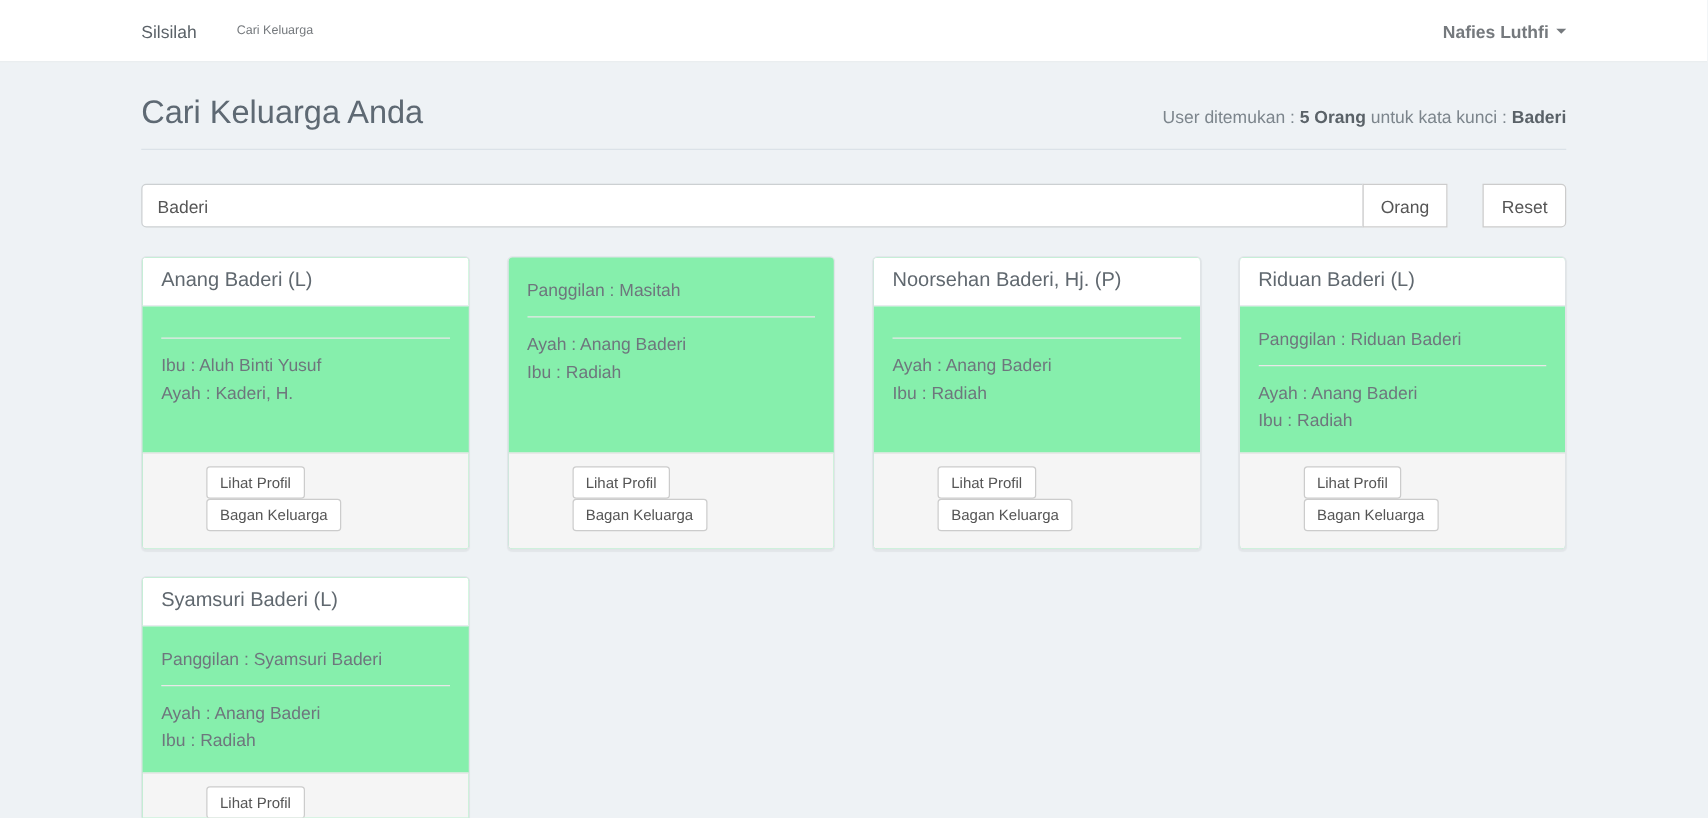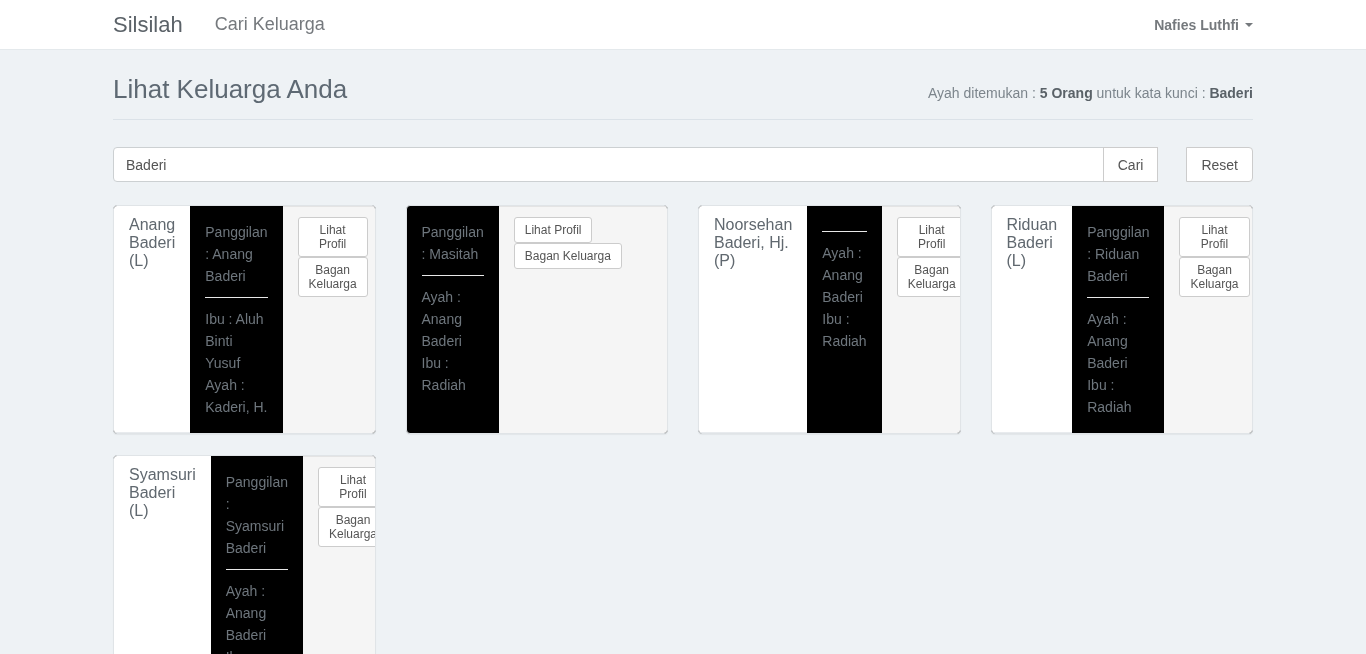--- a/index.html
+++ b/index.html
@@ -21,28 +21,28 @@
     width: 1170px;
     margin: 0 auto;
     padding: 0 15px;
   }
   .navbar .container {
     display: flex;
     align-items: center;
     height: 100%;
   }
   .brand {
-    font-size: 22px;
+    font-size: 14px;
     color: #5b6268;
     text-decoration: none;
     margin-right: 32px;
     cursor: pointer;
   }
   .nav-link {
-    font-size: 18px;
+    font-size: 10px;
     color: #75797d;
     text-decoration: none;
     cursor: pointer;
   }
   .nav-right {
     margin-left: auto;
     display: flex;
     align-items: center;
     color: #75797d;
     cursor: pointer;
@@ -113,26 +113,26 @@
 
   
   .cards-grid {
     display: grid;
     grid-template-columns: repeat(4, 1fr);
     column-gap: 30px;
     row-gap: 21px;
     padding-bottom: 40px;
   }
   .panel {
-    background: #000000;
+    background: #86efac;
     border: 1px solid #e0e4e7;
     border-radius: 4px;
     box-shadow: 0 1px 1px rgba(0,0,0,0.05);
     display: flex;
-    flex-direction: row;
+    flex-direction: column;
     overflow: hidden;
   }
   .panel-heading {
     padding: 10px 15px;
     font-size: 16px;
     color: #60686f;
     background: #fff;
     border-bottom: 1px solid #e8ebee;
   }
   .panel-body {
@@ -150,56 +150,56 @@
   .panel-footer {
     padding: 10px 15px 14px 15px;
     background: #f5f5f5;
     border-top: 1px solid #e4e4e4;
   }
   .card-btn {
     font-size: 12px;
     padding: 5px 10px;
     border-radius: 3px;
     margin-right: 3px;
+    margin-left: 36px;
   }
 </style>
 </head>
 <body>
 
 <nav class="navbar">
   <div class="container">
     <a class="brand">Silsilah</a>
     <a class="nav-link">Cari Keluarga</a>
     <div class="nav-right">
       <span>Nafies Luthfi</span>
       <span class="caret"></span>
     </div>
   </div>
 </nav>
 
 <div class="container">
 
   <div class="page-header">
-    <h1 class="page-title">Lihat Keluarga Anda</h1>
+    <h1 class="page-title">Cari Keluarga Anda</h1>
     <div class="result-info">
-      <span>Ayah ditemukan : </span><b>5 Orang</b><span> untuk kata kunci : </span><b>Baderi</b>
+      <span>User ditemukan : </span><b>5 Orang</b><span> untuk kata kunci : </span><b>Baderi</b>
     </div>
   </div>
 
   <div class="search-group">
     <input class="search-input" type="text" value="Baderi" style="">
-    <button class="btn search-btn cari">Cari</button>
+    <button class="btn search-btn cari">Orang</button>
     <button class="btn search-btn reset">Reset</button>
   </div>
 
   <div class="cards-grid">
   <div class="panel">
     <div class="panel-heading">Anang Baderi (L)</div>
     <div class="panel-body">
-      <div>Panggilan : Anang Baderi</div>
       <hr>
       <div>Ibu : Aluh Binti Yusuf</div>
       <div>Ayah : Kaderi, H.</div>
     </div>
     <div class="panel-footer">
       <button class="btn card-btn">Lihat Profil</button>
       <button class="btn card-btn">Bagan Keluarga</button>
     </div>
   </div>
 

